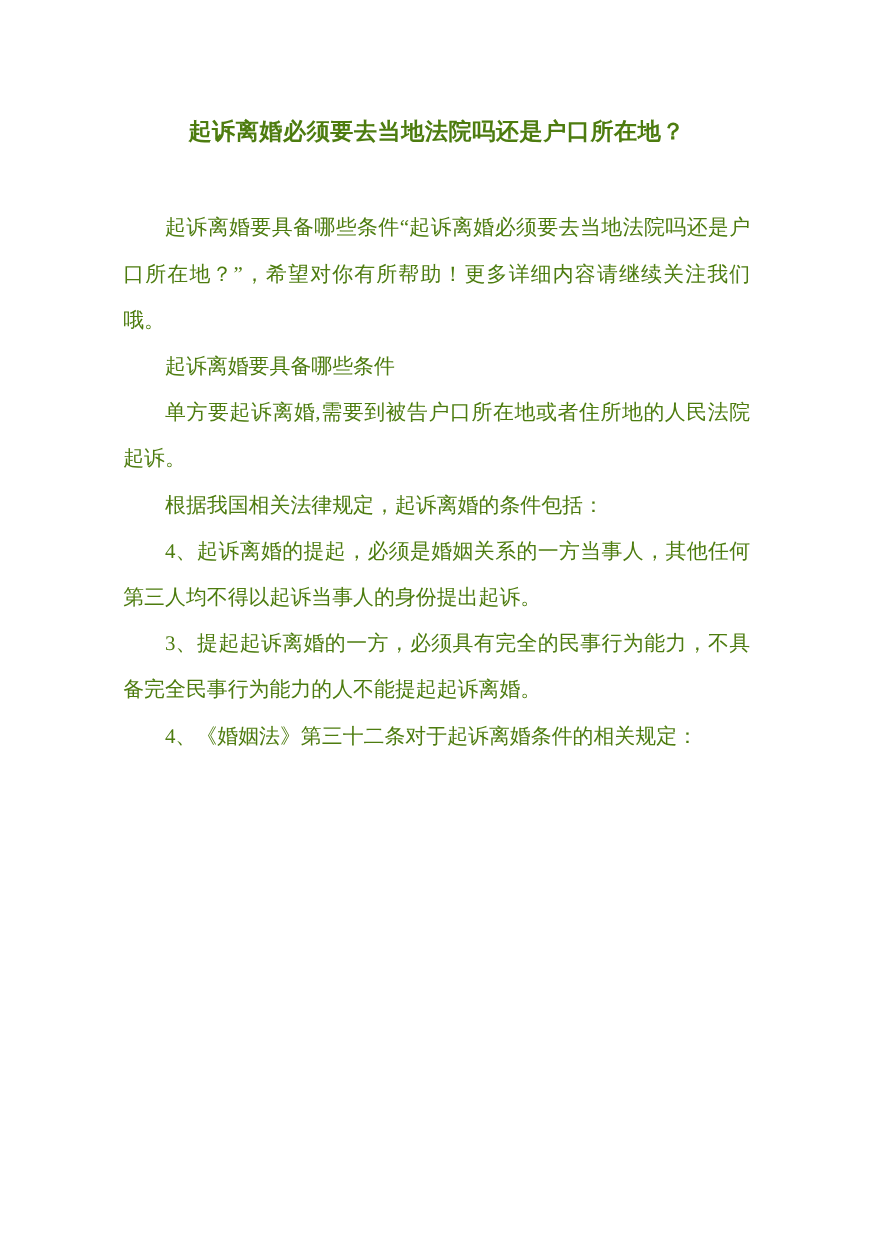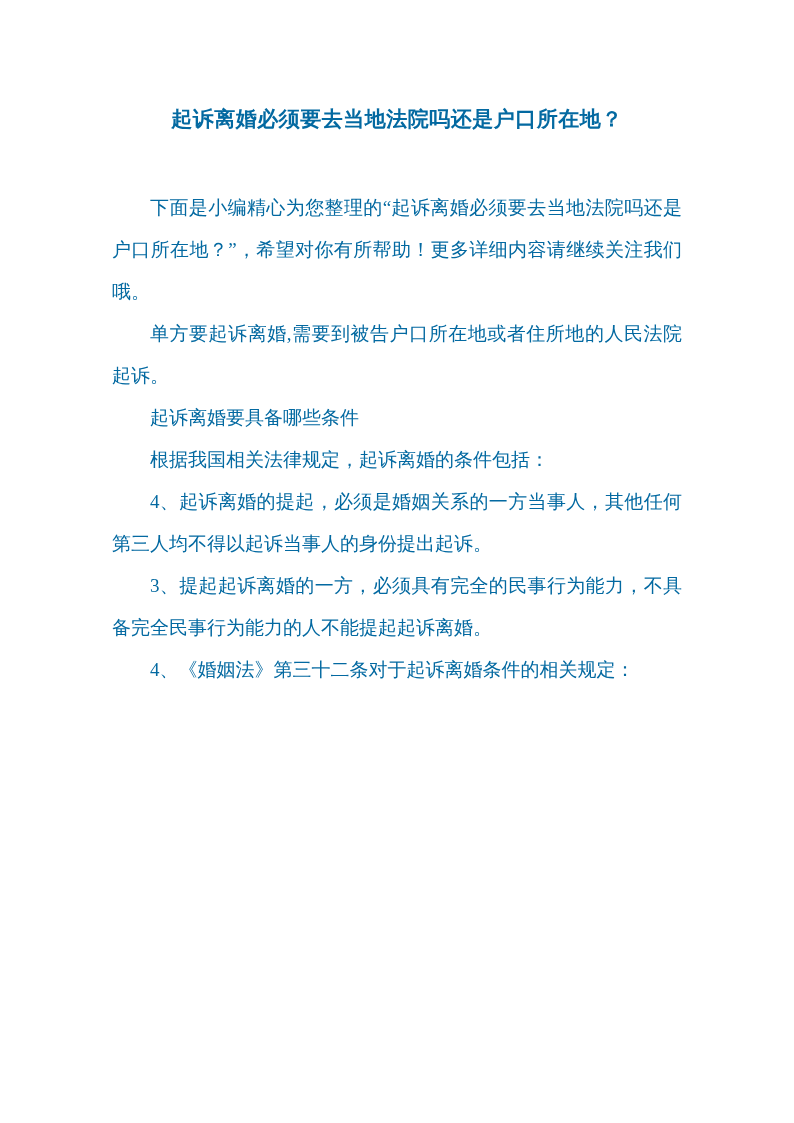--- a/index.html
+++ b/index.html
@@ -8,21 +8,21 @@
     background: #ffffff;
   }
   .page {
     position: relative;
     width: 794px;
     height: 1123px;
     box-sizing: border-box;
     margin: 0 auto;
     padding: 104px 112px 0 112px;
     background: #ffffff;
-    color: #0369a1;
+    color: #4d7c0f;
     font-family: "Liberation Serif", "DejaVu Serif", serif;
     overflow: hidden;
   }
   .doc-title {
     margin: 0 0 53px 0;
     font-size: 21px;
     line-height: 30px;
     font-weight: bold;
     text-align: center;
     letter-spacing: 0.5px;
@@ -40,21 +40,21 @@
     word-break: break-all;
   }
 </style>
 </head>
 <body>
 
 <div class="page">
   <h1 class="doc-title">起诉离婚必须要去当地法院吗还是户口所在地？</h1>
 
   <div class="doc-body">
-    <p class="doc-par">下面是小编精心为您整理的“起诉离婚必须要去当地法院吗还是户口所在地？”，希望对你有所帮助！更多详细内容请继续关注我们哦。</p>
+    <p class="doc-par">起诉离婚要具备哪些条件“起诉离婚必须要去当地法院吗还是户口所在地？”，希望对你有所帮助！更多详细内容请继续关注我们哦。</p>
+    <p class="doc-par">起诉离婚要具备哪些条件</p>
     <p class="doc-par">单方要起诉离婚,需要到被告户口所在地或者住所地的人民法院起诉。</p>
-    <p class="doc-par">起诉离婚要具备哪些条件</p>
     <p class="doc-par">根据我国相关法律规定，起诉离婚的条件包括：</p>
     <p class="doc-par">4、起诉离婚的提起，必须是婚姻关系的一方当事人，其他任何第三人均不得以起诉当事人的身份提出起诉。</p>
     <p class="doc-par">3、提起起诉离婚的一方，必须具有完全的民事行为能力，不具备完全民事行为能力的人不能提起起诉离婚。</p>
     <p class="doc-par">4、《婚姻法》第三十二条对于起诉离婚条件的相关规定：</p>
   </div>
 </div>
 
 </body></html>

